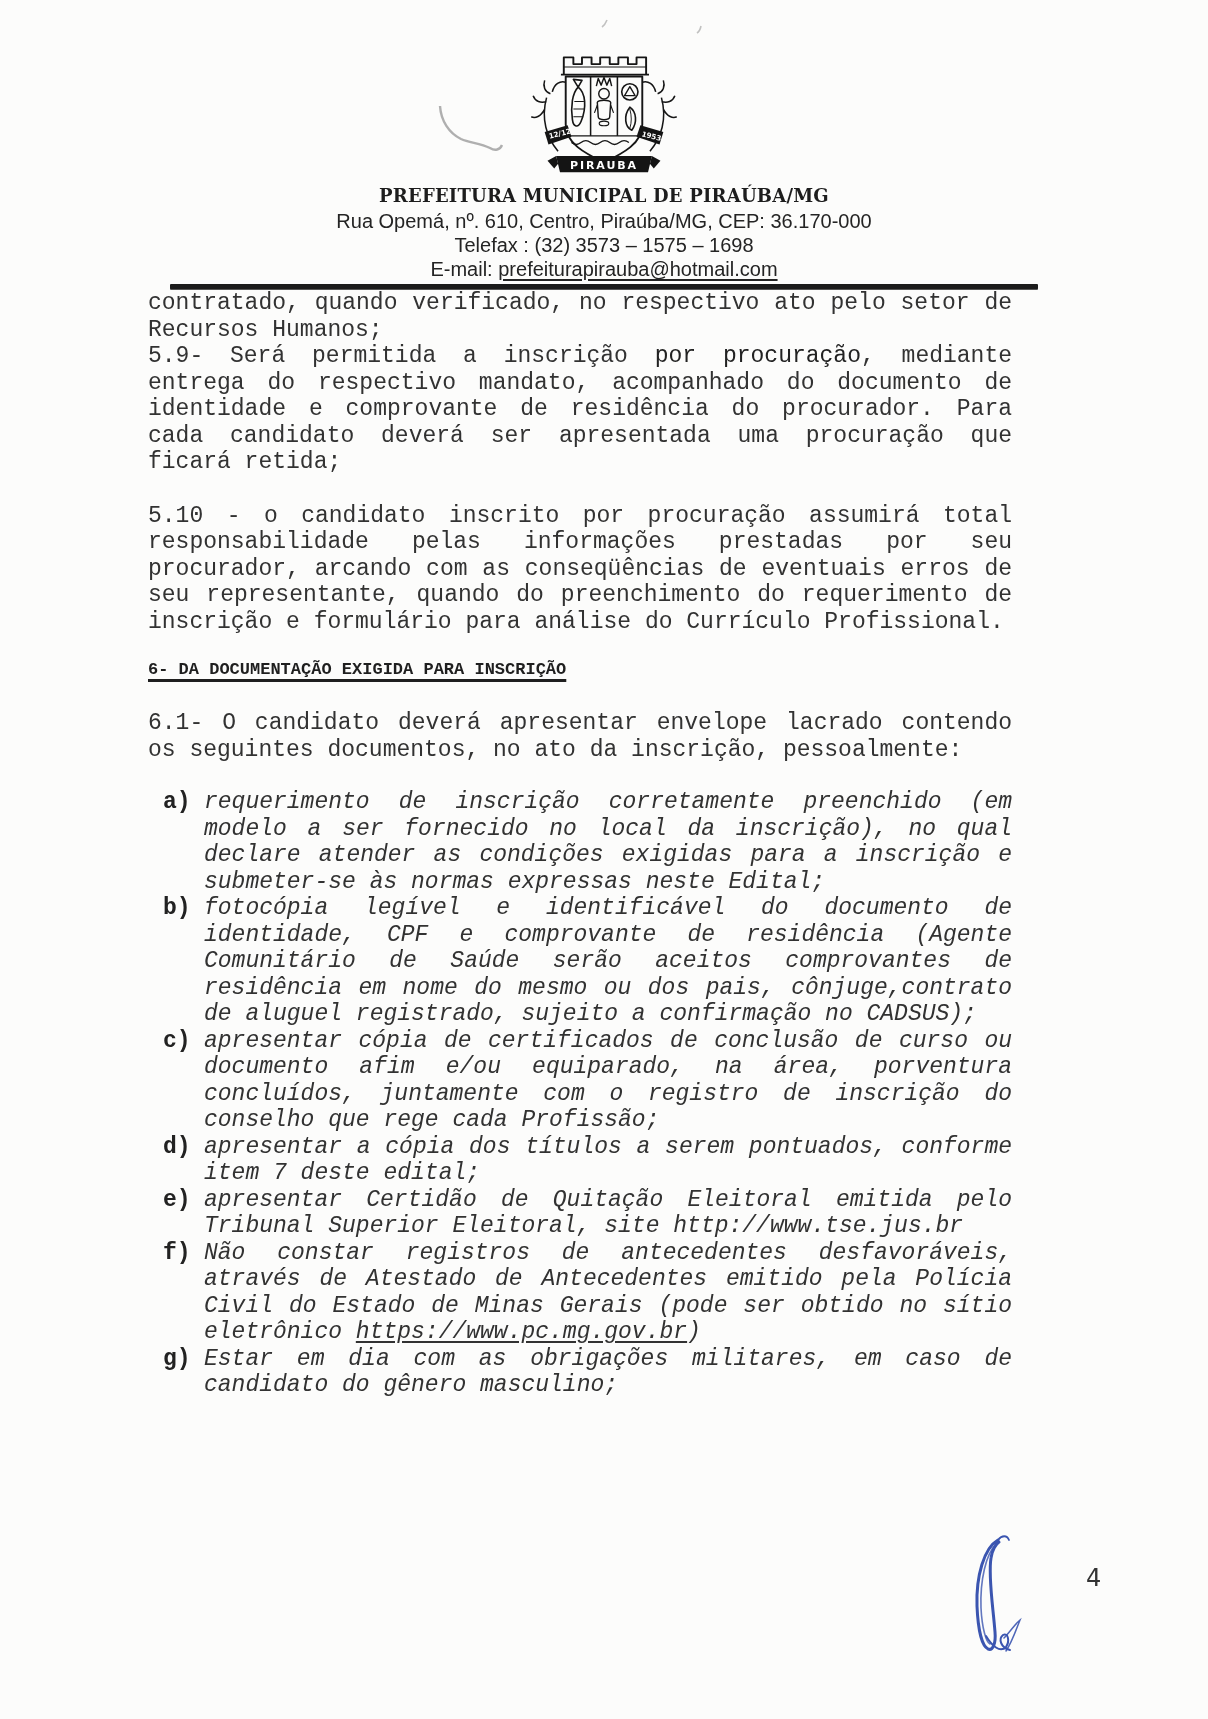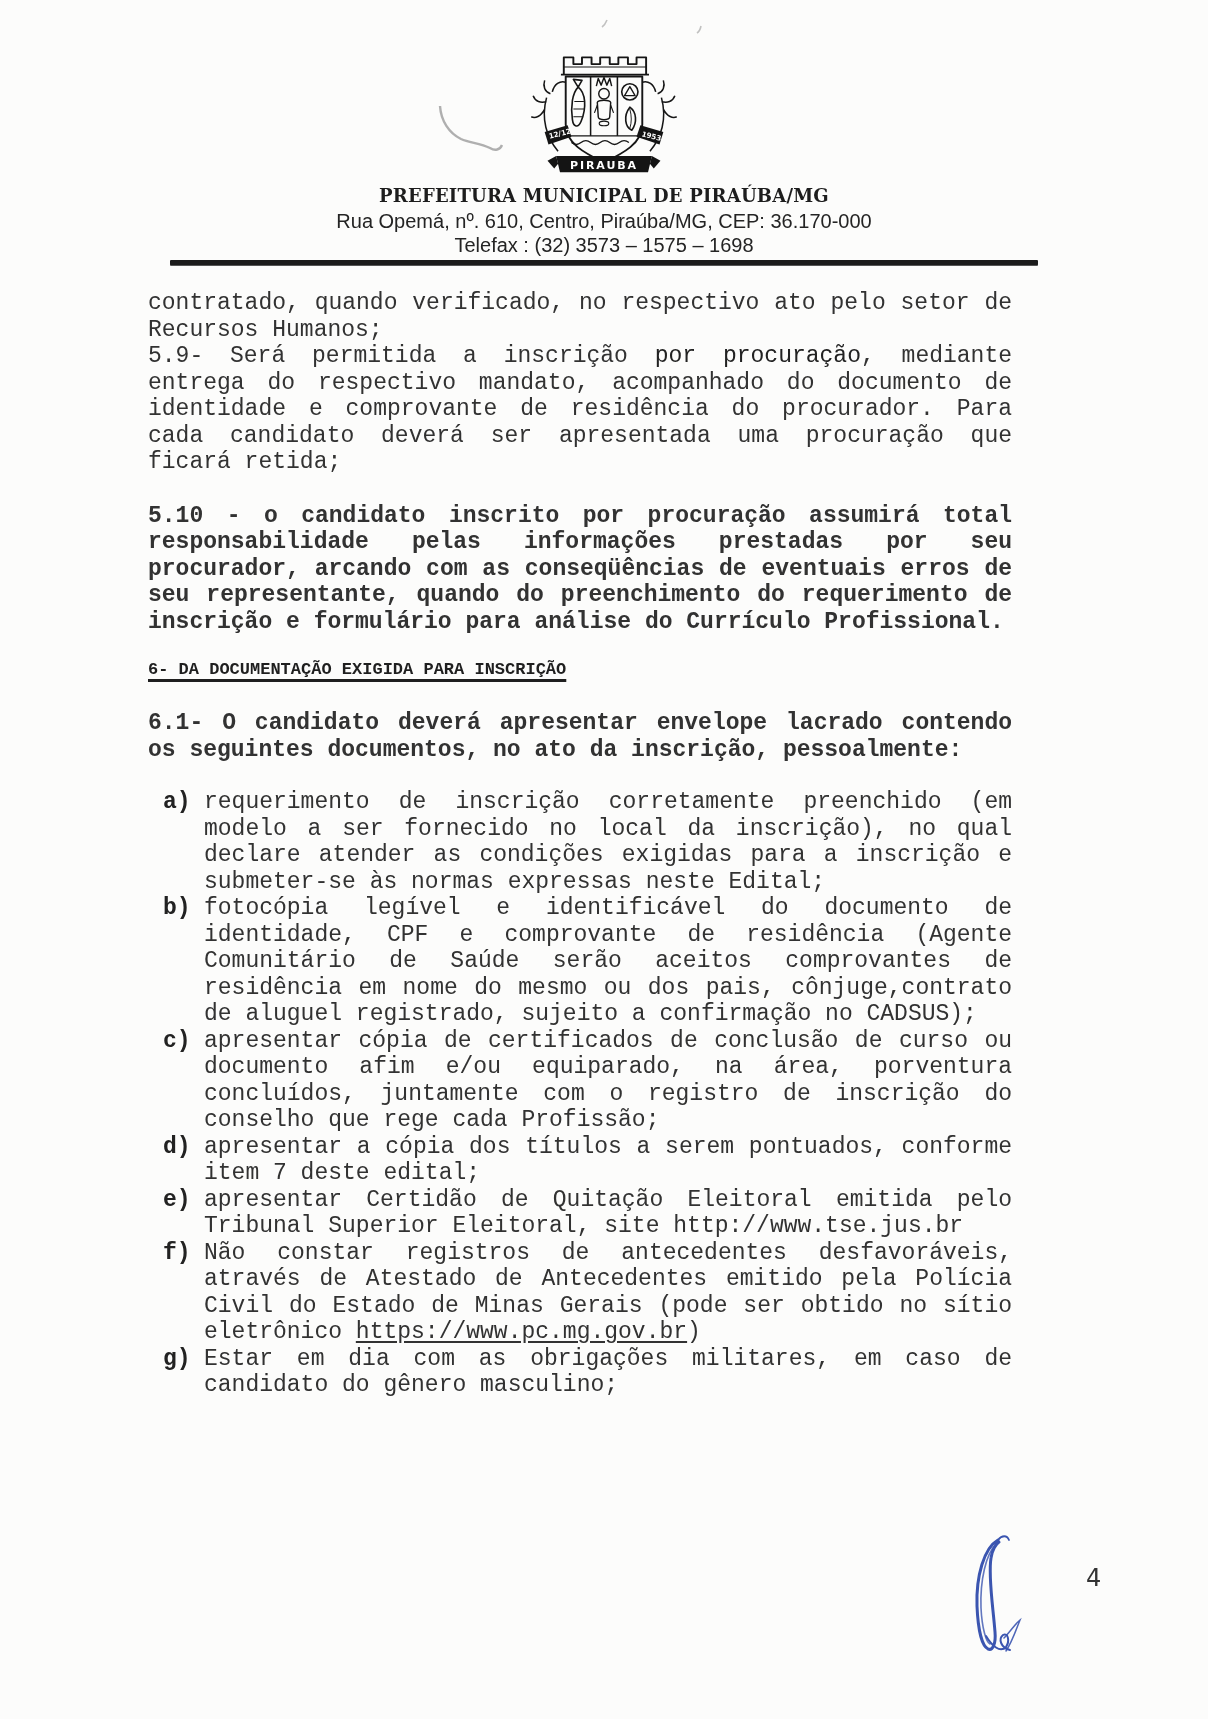--- a/index.html
+++ b/index.html
@@ -34,31 +34,31 @@
     background:#1b1b1b;border-radius:1px;
     box-shadow:0 1px 0 #555;
   }
   
   .doc-body{
     position:absolute;top:290px;left:148px;width:864px;
     font-size:23px;line-height:26.5px;color:#323232;
     text-align:justify;
   }
   .doc-body p{margin:0;}
-  .mt-para{margin-top:27px !important;font-weight:bold;}
+  .mt-para{margin-top:27px !important;}
   strong{font-weight:normal;color:#222;}
   h2.section-heading{
     margin:21px 0 0;font-size:17px;line-height:27px;
     font-weight:bold;color:#1f1f1f;
     text-decoration:underline;text-decoration-thickness:2.5px;text-underline-offset:5px;
   }
   ol.doc-list{list-style:none;margin:26px 0 0;padding:0;}
   ol.doc-list li{position:relative;padding-left:56px;}
   .item-marker{position:absolute;left:15px;top:0;font-weight:bold;color:#222;}
-  .item-text{text-align:justify;}
+  .item-text{text-align:justify;font-style:italic;}
   
   .page-number{
     position:absolute;left:1086px;top:1564px;
     font-family:"DejaVu Sans", sans-serif;font-size:24px;color:#333;
   }
   .signature{position:absolute;left:946px;top:1520px;}
   .artifacts{position:absolute;top:0;left:0;pointer-events:none;}
 </style>
 </head>
 <body>
@@ -125,20 +125,23 @@
         <path d="M50,117 l-9,5 7,8 4,-5 z" fill="#141414"></path>
         <path d="M150,117 l9,5 -7,8 -4,-5 z" fill="#141414"></path>
         <path d="M50,117 h100 l-4,17 h-92 z" fill="#141414"></path>
         <text x="100" y="130.5" text-anchor="middle" fill="#ffffff" font-size="11.5" font-weight="bold" letter-spacing="2" font-family="DejaVu Sans, sans-serif">PIRAUBA</text>
       </g>
     </svg>
 
     <div class="org-name">PREFEITURA MUNICIPAL DE PIRAÚBA/MG</div>
     <div class="addr-line">Rua Opemá, nº. 610, Centro, Piraúba/MG, CEP: 36.170-000</div>
     <div class="fax-line">Telefax : (32) 3573 – 1575 – 1698</div>
+    <div class="email-line">
+      <span>E-mail: </span><span class="u">prefeiturapirauba@hotmail.com</span>
+    </div>
     <div class="rule"></div>
   </header>
 
   <main class="doc-body">
 
     <p>contratado, quando verificado, no respectivo ato pelo setor de Recursos Humanos;</p>
 
     <p><span>5.9- Será permitida a inscrição </span><strong>por procuração</strong><span>, mediante entrega do respectivo mandato, acompanhado do documento de identidade e comprovante de residência do procurador. Para cada candidato deverá ser apresentada uma procuração que ficará retida;</span></p>
 
     <p class="mt-para">5.10 - o candidato inscrito por procuração assumirá total responsabilidade pelas informações prestadas por seu procurador, arcando com as conseqüências de eventuais erros de seu representante, quando do preenchimento do requerimento de inscrição e formulário para análise do Currículo Profissional.</p>

